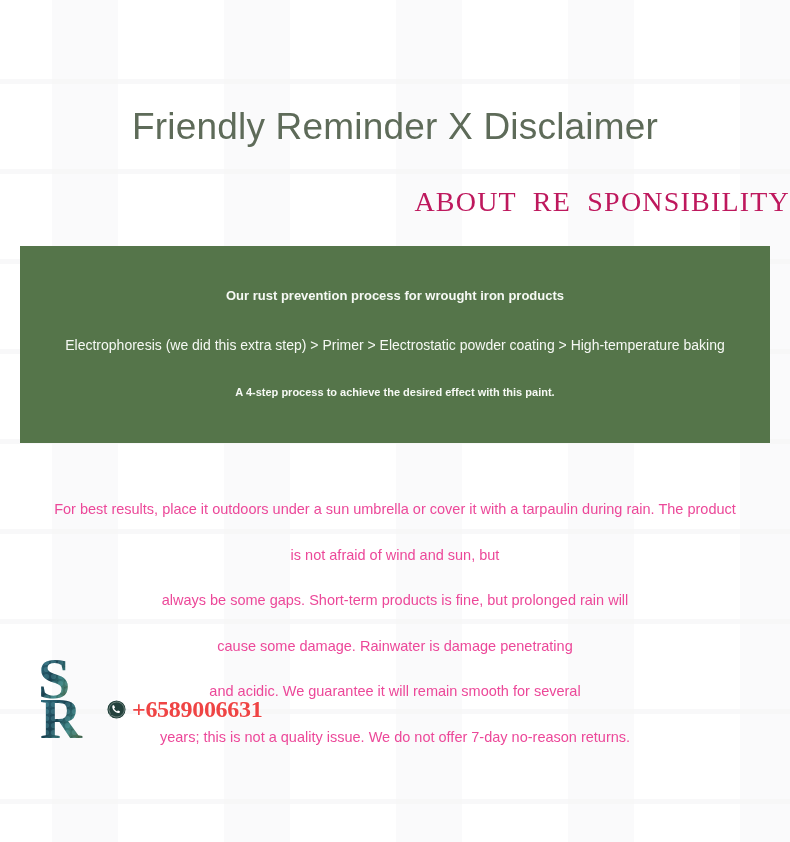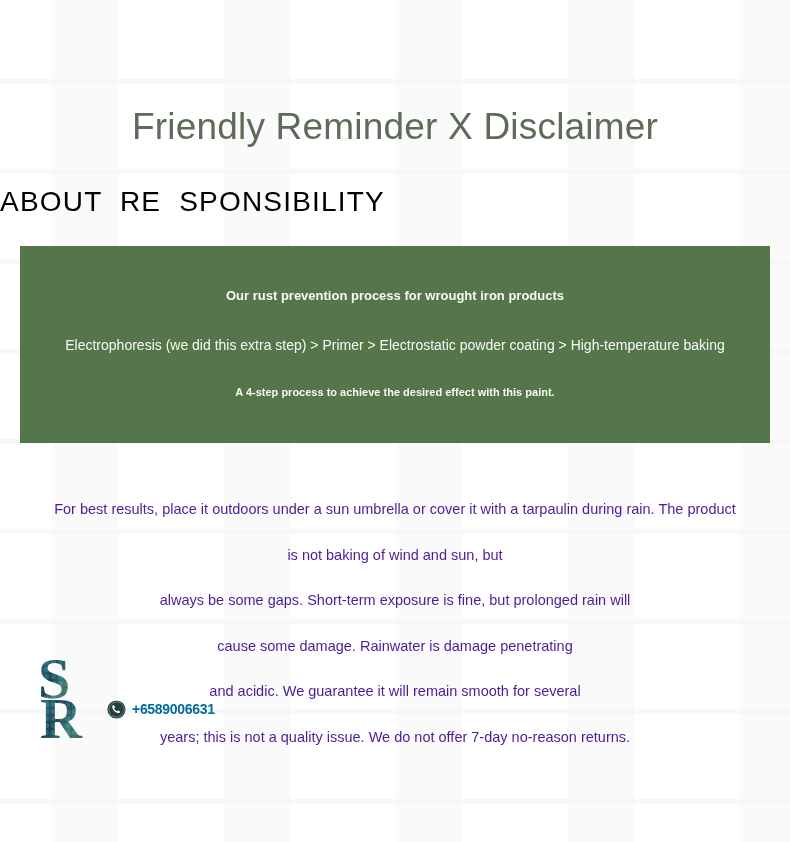--- a/index.html
+++ b/index.html
@@ -65,26 +65,26 @@
     color: #5e6b59;
     letter-spacing: 0.2px;
     white-space: nowrap;
   }
 
   .subtitle {
     position: absolute;
     left: 0;
     top: 184px;
     width: 790px;
-    text-align: left;
-    font-family: Liberation Sans, sans-serif;
+    text-align: right;
+    font-family: Liberation Serif, serif;
     font-size: 28px;
     line-height: 36px;
     font-weight: 400;
-    color: #000000;
+    color: #be185d;
     letter-spacing: 1.2px;
     white-space: pre;
   }
 
   
   .process-banner {
     position: absolute;
     left: 20px;
     top: 246px;
     width: 750px;
@@ -109,21 +109,21 @@
     position: absolute;
     left: 0;
     top: 500px;
     width: 790px;
   }
   .copy-line {
     width: 790px;
     text-align: center;
     font-size: 14.5px;
     line-height: 19px;
-    color: #4c1d95;
+    color: #ec4899;
     white-space: nowrap;
     margin-bottom: 26.5px;
   }
 
   
   .silk-watermark {
     position: absolute;
     left: 36px;
     top: 652px;
     width: 220px;
@@ -165,25 +165,25 @@
   .silk-phone-row {
     position: absolute;
     left: 2px;
     top: 43px;
     display: flex;
     align-items: center;
     gap: 5px;
   }
   .whatsapp-icon { width: 21px; height: 21px; display: block; }
   .silk-phone-number {
-    font-family: Liberation Sans, sans-serif;
+    font-family: Liberation Serif, serif;
     font-weight: bold;
-    font-size: 14px;
+    font-size: 24px;
     line-height: 24px;
-    color: #0369a1;
+    color: #ef4444;
     letter-spacing: -0.3px;
     text-shadow: 0.6px 0.6px 0 rgba(255,255,255,0.85), -0.6px -0.6px 0 rgba(255,255,255,0.7);
   }
 </style>
 </head>
 <body>
 
 <div class="bg-watermark-layer"></div>
 
 <div class="page">
@@ -193,22 +193,22 @@
   <div class="subtitle">ABOUT  RE  SPONSIBILITY</div>
 
   <div class="process-banner">
     <div class="banner-line banner-line-2">Electrophoresis (we did this extra step) &gt; Primer &gt; Electrostatic powder coating &gt; High-temperature baking</div>
     <div class="banner-line banner-line-1">Our rust prevention process for wrought iron products</div>
     <div class="banner-line banner-line-3">A 4-step process to achieve the desired effect with this paint.</div>
   </div>
 
   <div class="body-copy">
     <div class="copy-line">For best results, place it outdoors under a sun umbrella or cover it with a tarpaulin during rain. The product</div>
-    <div class="copy-line">is not baking of wind and sun, but</div>
-    <div class="copy-line">always be some gaps. Short-term exposure is fine, but prolonged rain will</div>
+    <div class="copy-line">is not afraid of wind and sun, but</div>
+    <div class="copy-line">always be some gaps. Short-term products is fine, but prolonged rain will</div>
     <div class="copy-line">cause some damage. Rainwater is damage penetrating</div>
     <div class="copy-line">and acidic. We guarantee it will remain smooth for several</div>
     <div class="copy-line">years; this is not a quality issue. We do not offer 7-day no-reason returns.</div>
   </div>
 
   <div class="silk-watermark">
 
     <svg class="silk-monogram" viewBox="0 0 74 92">
       <defs>
         <linearGradient id="monoGrad" x1="0" y1="0" x2="1" y2="1">

